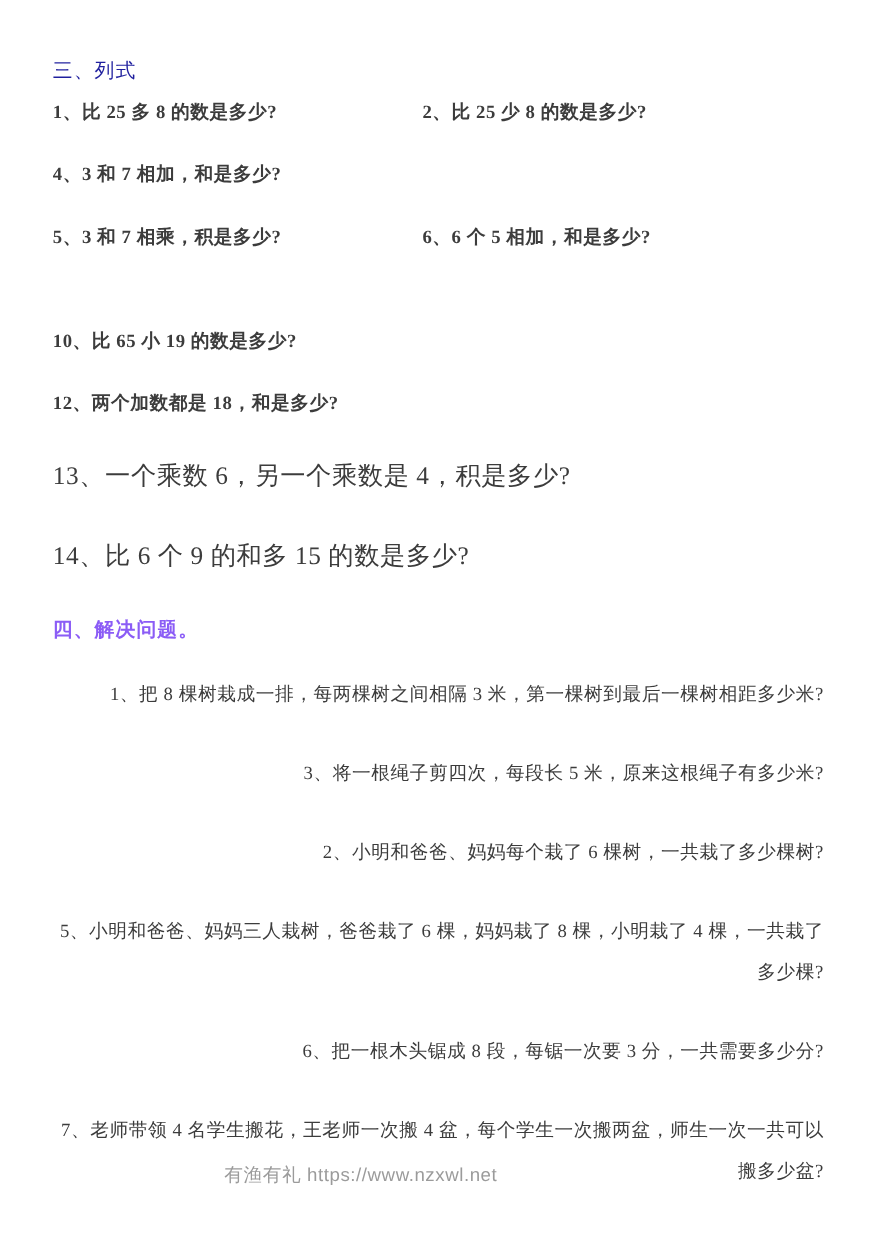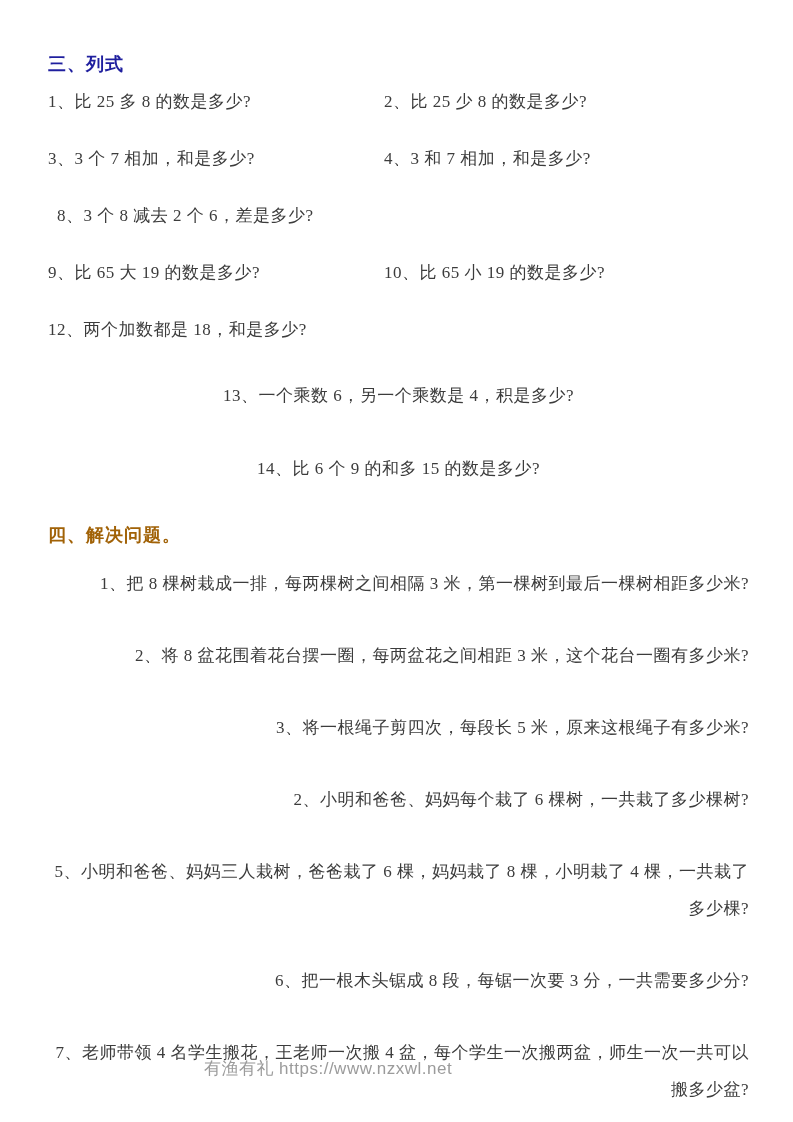--- a/index.html
+++ b/index.html
@@ -13,43 +13,42 @@
     position: relative;
     font-family: "Liberation Serif", "DejaVu Serif", serif;
     color: #3c3c3c;
     overflow: hidden;
   }
   .page {
     padding: 52px 44px 0 48px;
   }
   .section-heading {
     font-size: 18px;
-    font-weight: 700;
+    font-weight: 400;
     margin: 0 0 16px 0;
     letter-spacing: 1px;
   }
   .section-heading.s3 { color: #1f1f9e; }
-  .section-heading.s4 { color: #a16207; margin-top: 0; margin-bottom: 18px; font-weight: 600; }
+  .section-heading.s4 { color: #8b5cf6; margin-top: 0; margin-bottom: 28px; font-weight: 600; }
   .qgrid { margin: 0; }
   .qrow {
     display: grid;
     grid-template-columns: 336px 1fr;
     font-size: 17px;
     line-height: 20px;
     margin-bottom: 37px;
     letter-spacing: 0.5px;
   }
-  .qrow .cell { white-space: nowrap; }
+  .qrow .cell { white-space: nowrap; font-weight: bold; }
   .qrow.r4 .cell-right { padding-left: 9px; }
   .q-full {
-    font-size: 17px;
+    font-size: 23px;
     line-height: 37px;
     margin: 0 0 36px 0;
     letter-spacing: 0.5px;
-    text-align: center;
   }
   .problem {
     font-size: 17px;
     line-height: 37px;
     margin: 0 0 35px 0;
     letter-spacing: 0.5px;
     text-align: right;
   }
   .footer {
     position: absolute;
@@ -69,42 +68,42 @@
 <div class="page">
 
   <h2 class="section-heading s3">三、列式</h2>
 
   <div class="qgrid">
     <div class="qrow r1">
       <div class="cell cell-left">1、比 25 多 8 的数是多少?</div>
       <div class="cell cell-right">2、比 25 少 8 的数是多少?</div>
     </div>
     <div class="qrow r2">
-      <div class="cell cell-left">3、3 个 7 相加，和是多少?</div>
       <div class="cell cell-right">4、3 和 7 相加，和是多少?</div>
     </div>
+    <div class="qrow r3">
+      <div class="cell cell-left">5、3 和 7 相乘，积是多少?</div>
+      <div class="cell cell-right">6、6 个 5 相加，和是多少?</div>
+    </div>
     <div class="qrow r4">
-      <div class="cell cell-right">8、3 个 8 减去 2 个 6，差是多少?</div>
     </div>
     <div class="qrow r5">
-      <div class="cell cell-left">9、比 65 大 19 的数是多少?</div>
       <div class="cell cell-right">10、比 65 小 19 的数是多少?</div>
     </div>
     <div class="qrow r6">
       <div class="cell cell-right">12、两个加数都是 18，和是多少?</div>
     </div>
   </div>
 
   <p class="q-full">13、一个乘数 6，另一个乘数是 4，积是多少?</p>
   <p class="q-full">14、比 6 个 9 的和多 15 的数是多少?</p>
 
   <h2 class="section-heading s4">四、解决问题。</h2>
 
   <p class="problem">1、把 8 棵树栽成一排，每两棵树之间相隔 3 米，第一棵树到最后一棵树相距多少米?</p>
-  <p class="problem">2、将 8 盆花围着花台摆一圈，每两盆花之间相距 3 米，这个花台一圈有多少米?</p>
   <p class="problem">3、将一根绳子剪四次，每段长 5 米，原来这根绳子有多少米?</p>
   <p class="problem">2、小明和爸爸、妈妈每个栽了 6 棵树，一共栽了多少棵树?</p>
   <p class="problem">5、小明和爸爸、妈妈三人栽树，爸爸栽了 6 棵，妈妈栽了 8 棵，小明栽了 4 棵，一共栽了多少棵?</p>
   <p class="problem">6、把一根木头锯成 8 段，每锯一次要 3 分，一共需要多少分?</p>
   <p class="problem">7、老师带领 4 名学生搬花，王老师一次搬 4 盆，每个学生一次搬两盆，师生一次一共可以搬多少盆?</p>
 
 </div>
 
 <div class="footer">有渔有礼 https://www.nzxwl.net</div>
 

